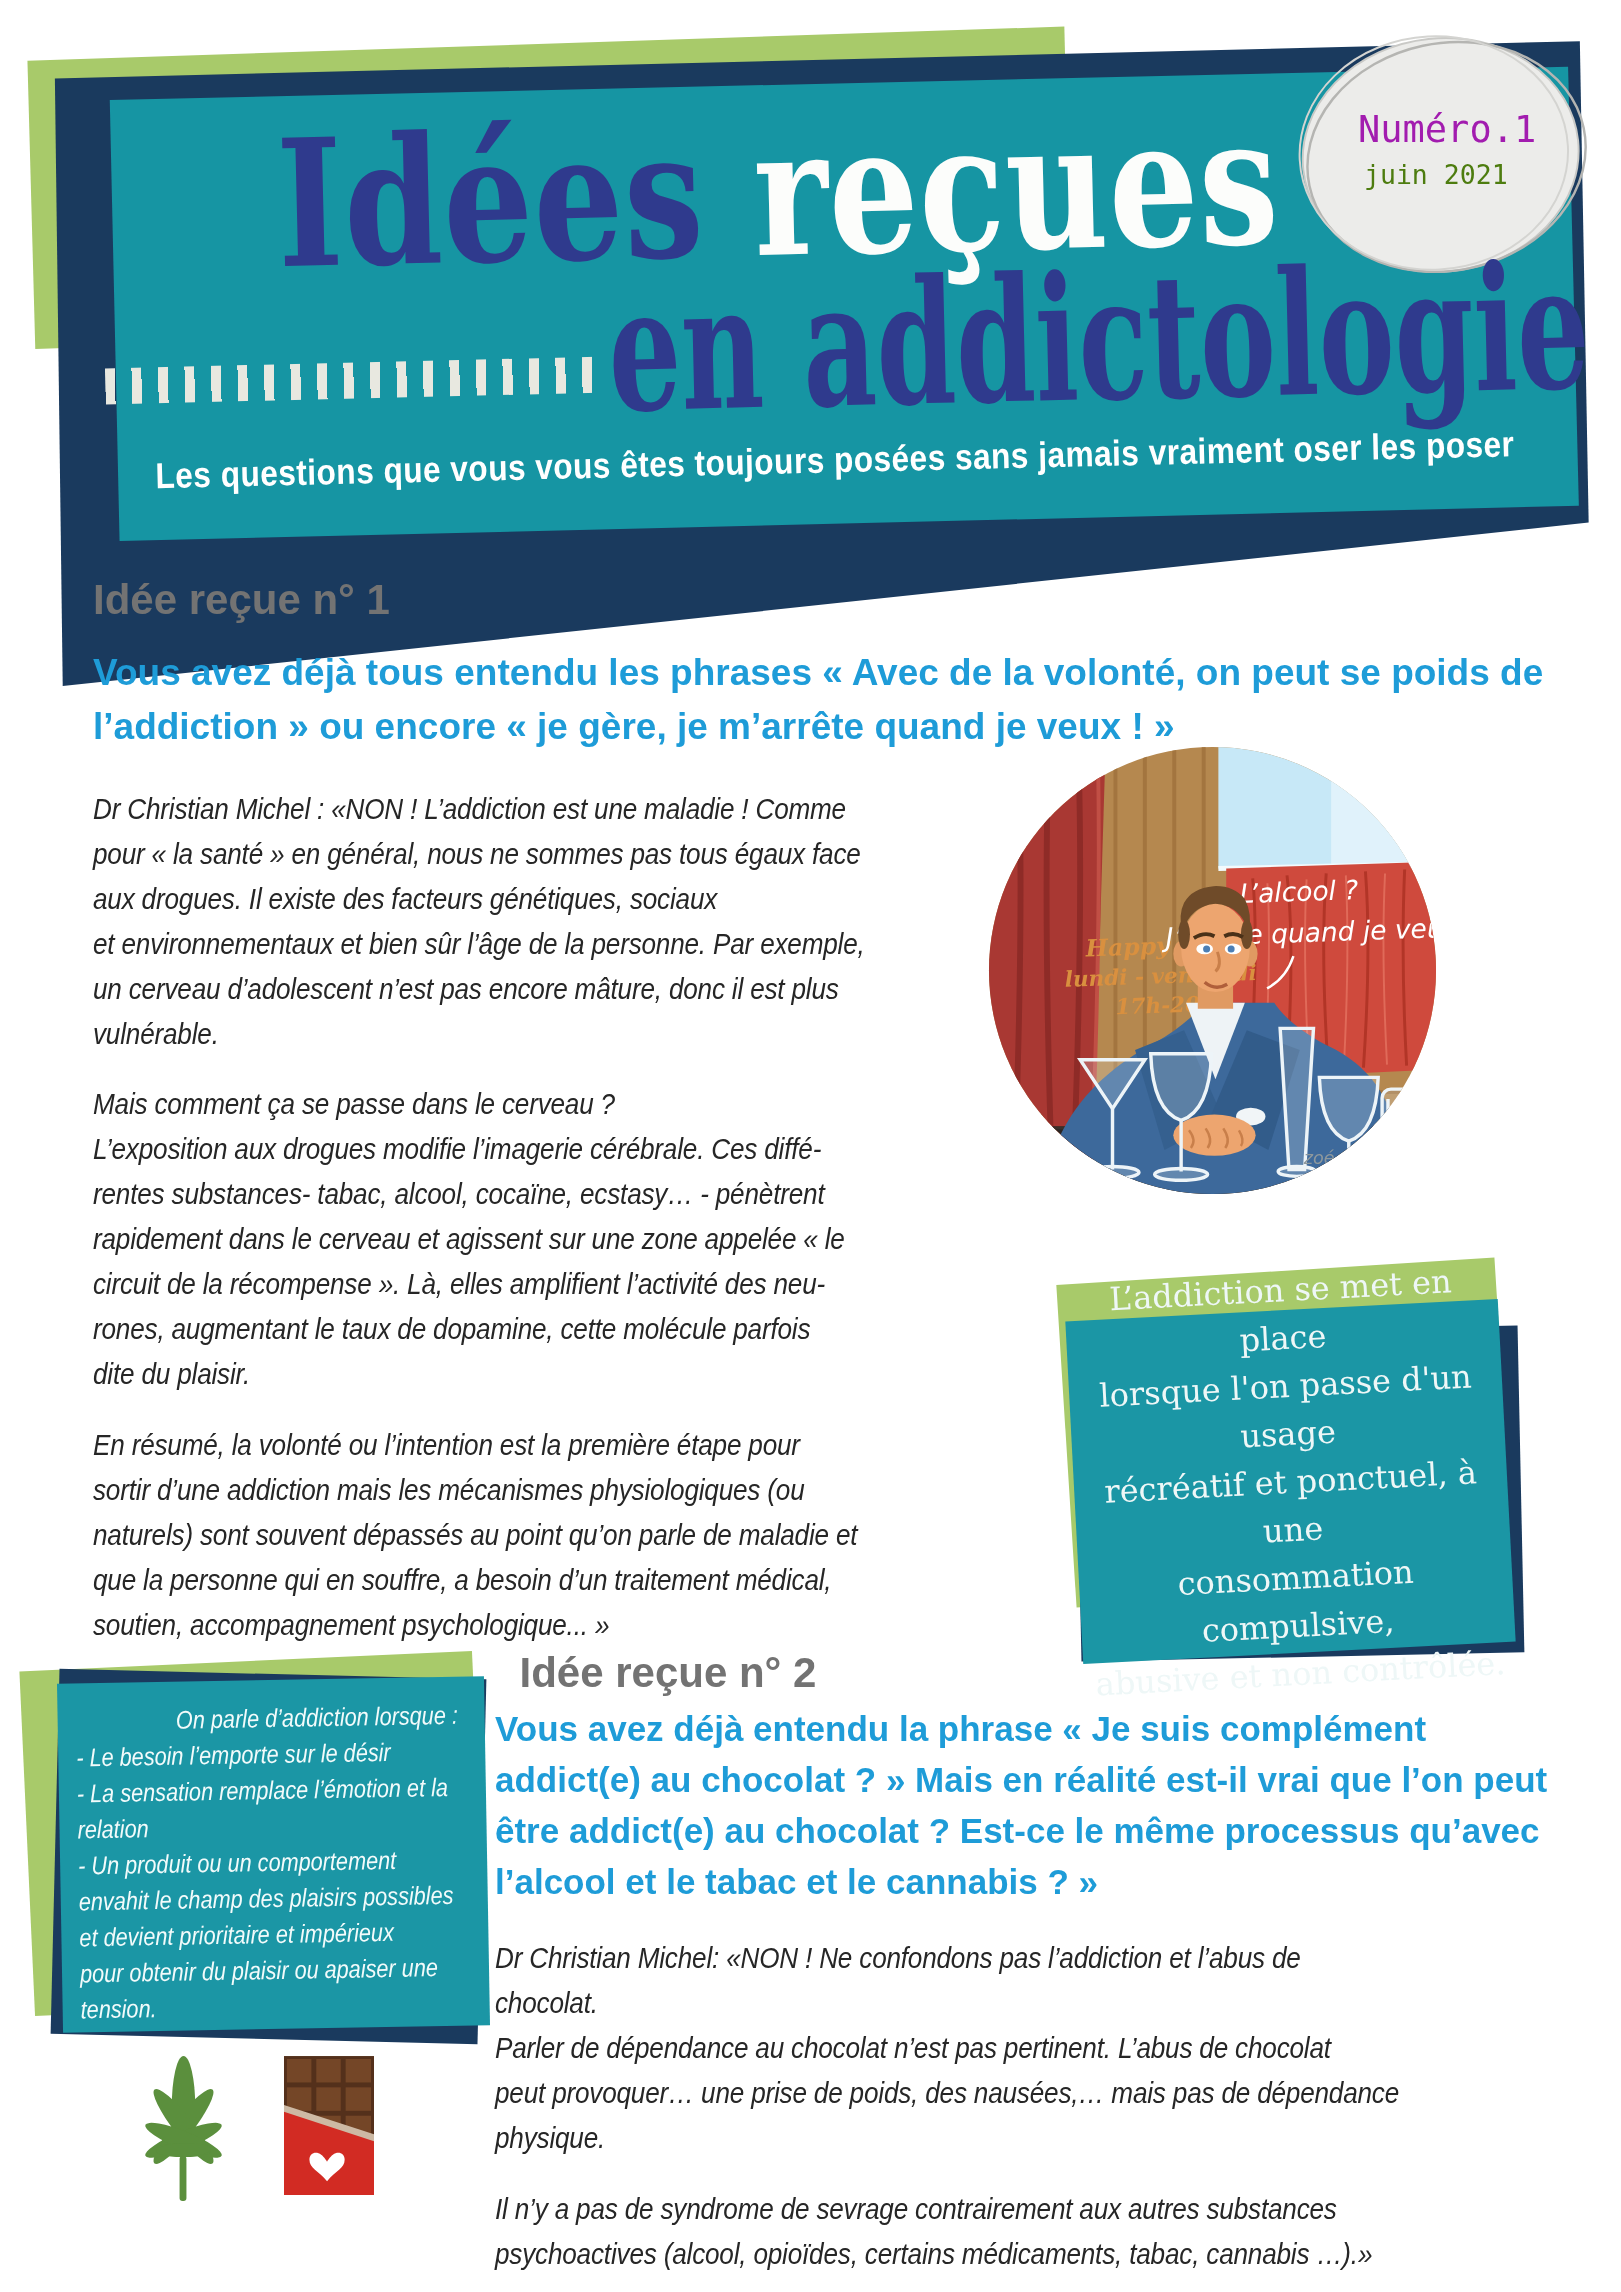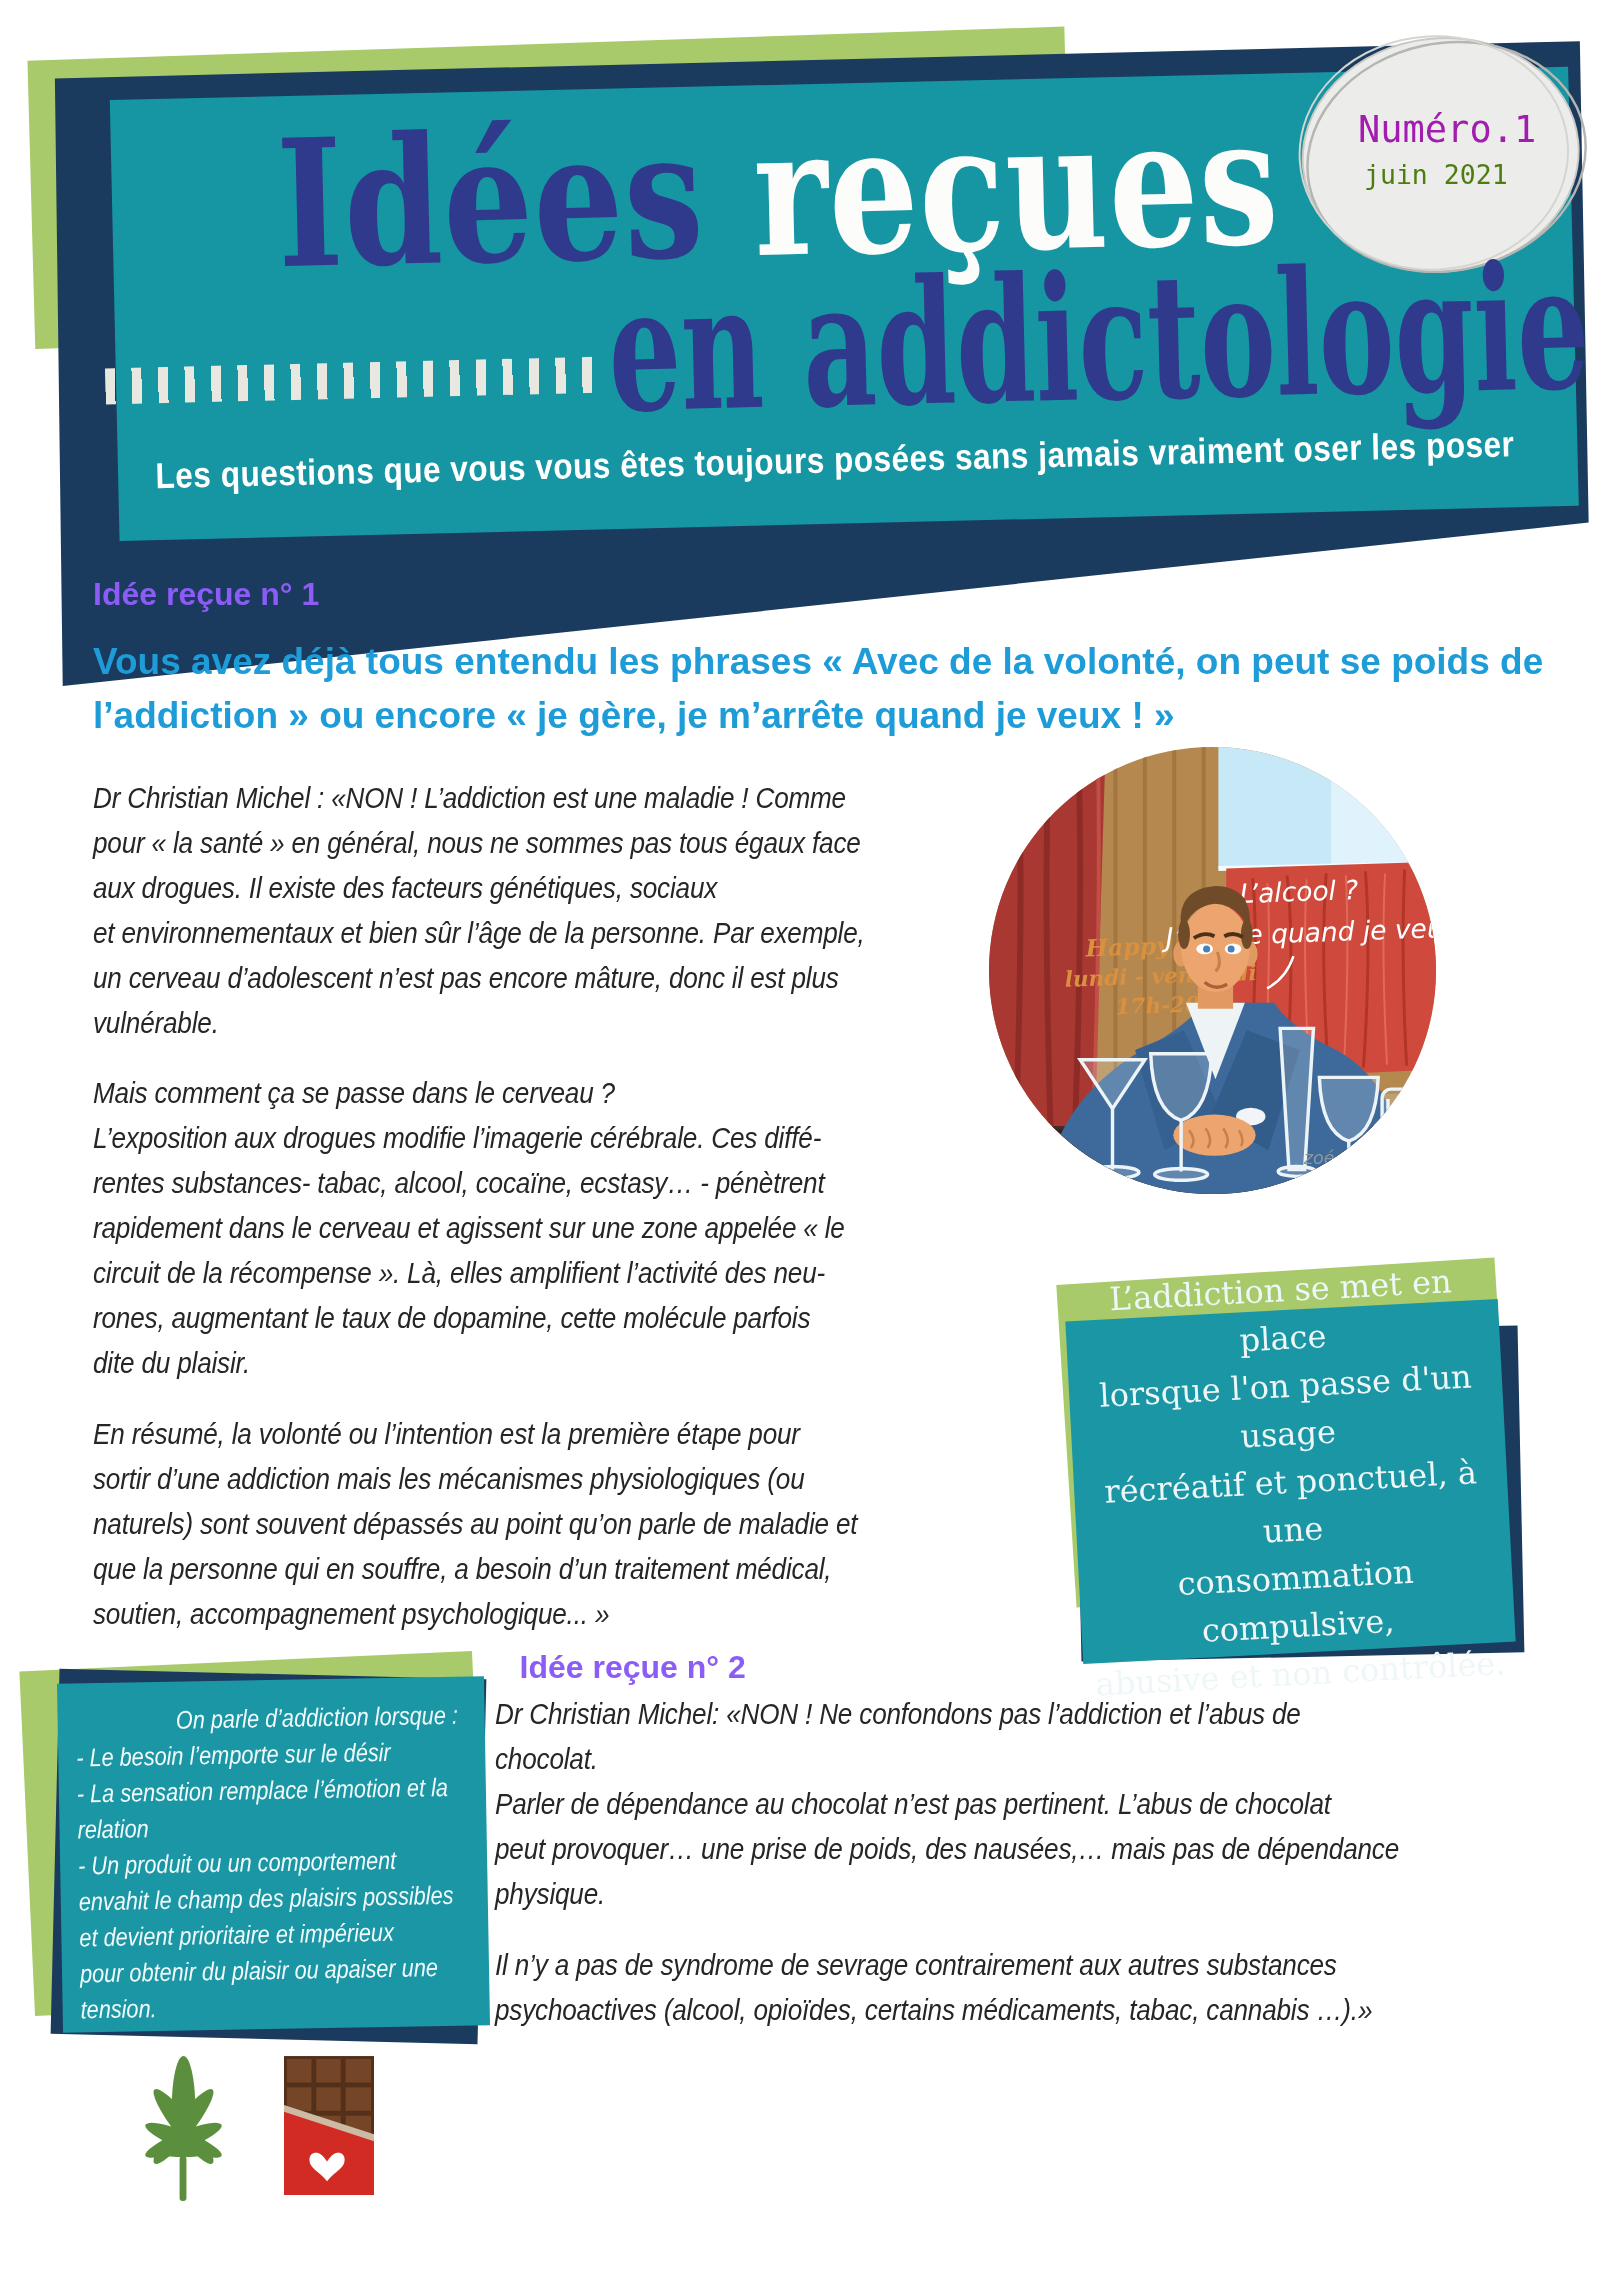--- a/index.html
+++ b/index.html
@@ -23,21 +23,21 @@
   .dashes{position:absolute;left:-3.9px;top:261px;width:502px;height:36px;
     background:repeating-linear-gradient(90deg,#e8e8e0 0 9.8px,rgba(0,0,0,0) 9.8px 26.5px);}
   .subtitle{position:absolute;left:44px;top:349px;white-space:nowrap;
     font-size:36px;font-weight:bold;color:#ffffff;letter-spacing:0.5px;
     transform:scaleX(0.88);transform-origin:0 0;}
   .badge-issue{position:absolute;left:1358px;top:108px;font-family:"DejaVu Sans Mono",monospace;
     font-size:37px;color:#a21caf;letter-spacing:0px;}
   .badge-date{position:absolute;left:1364px;top:159px;font-family:"DejaVu Sans Mono",monospace;
     font-size:26.5px;color:#4d7c0f;}
   
-  .sec-heading{font-size:32px;font-weight:bold;color:#8b5cf6;margin:0 0 21.6px 0;}
+  .sec-heading{font-size:42px;font-weight:bold;color:#737373;margin:0 0 21.6px 0;}
   .question{font-size:37px;font-weight:bold;color:#1e9cd8;line-height:54px;
     white-space:pre-line;margin:0 0 33px 0;}
   .bodypara{font-style:italic;color:#262626;font-size:29px;line-height:45px;
     white-space:pre-line;margin:0 0 25.5px 0;transform:scaleX(0.90);transform-origin:0 0;
     letter-spacing:-0.2px;}
   .section1{position:absolute;left:93px;top:576px;width:1470px;}
   .section1 .bodypara{width:1000px;}
   .section2{position:absolute;left:495px;top:1649px;width:1122px;}
   .section2 .sec-heading{padding-left:24.5px;margin-bottom:6px;}
   .section2 .question{font-size:35px;line-height:51px;margin-bottom:29px;}
@@ -254,20 +254,24 @@
 envahit le champ des plaisirs possibles
 et devient prioritaire et impérieux
 pour obtenir du plaisir ou apaiser une
 tension.</div>
     </div>
   </div>
 </div>
 
 <div class="section2">
   <div class="sec-heading">Idée reçue n° 2</div>
+  <div class="question">Vous avez déjà entendu la phrase « Je suis complément
+addict(e) au chocolat ? » Mais en réalité est-il vrai que l’on peut
+être addict(e) au chocolat ? Est-ce le même processus qu’avec
+l’alcool et le tabac et le cannabis ? »</div>
   <p class="bodypara">Dr Christian Michel: «NON ! Ne confondons pas l’addiction et l’abus de
 chocolat.
 Parler de dépendance au chocolat n’est pas pertinent. L’abus de chocolat
 peut provoquer… une prise de poids, des nausées,… mais pas de dépendance
 physique.</p>
   <p class="bodypara">Il n’y a pas de syndrome de sevrage contrairement aux autres substances
 psychoactives (alcool, opioïdes, certains médicaments, tabac, cannabis …).»</p>
 </div>
 
 <svg class="leaf-icon" width="147" height="157" viewBox="0 0 150 160">

